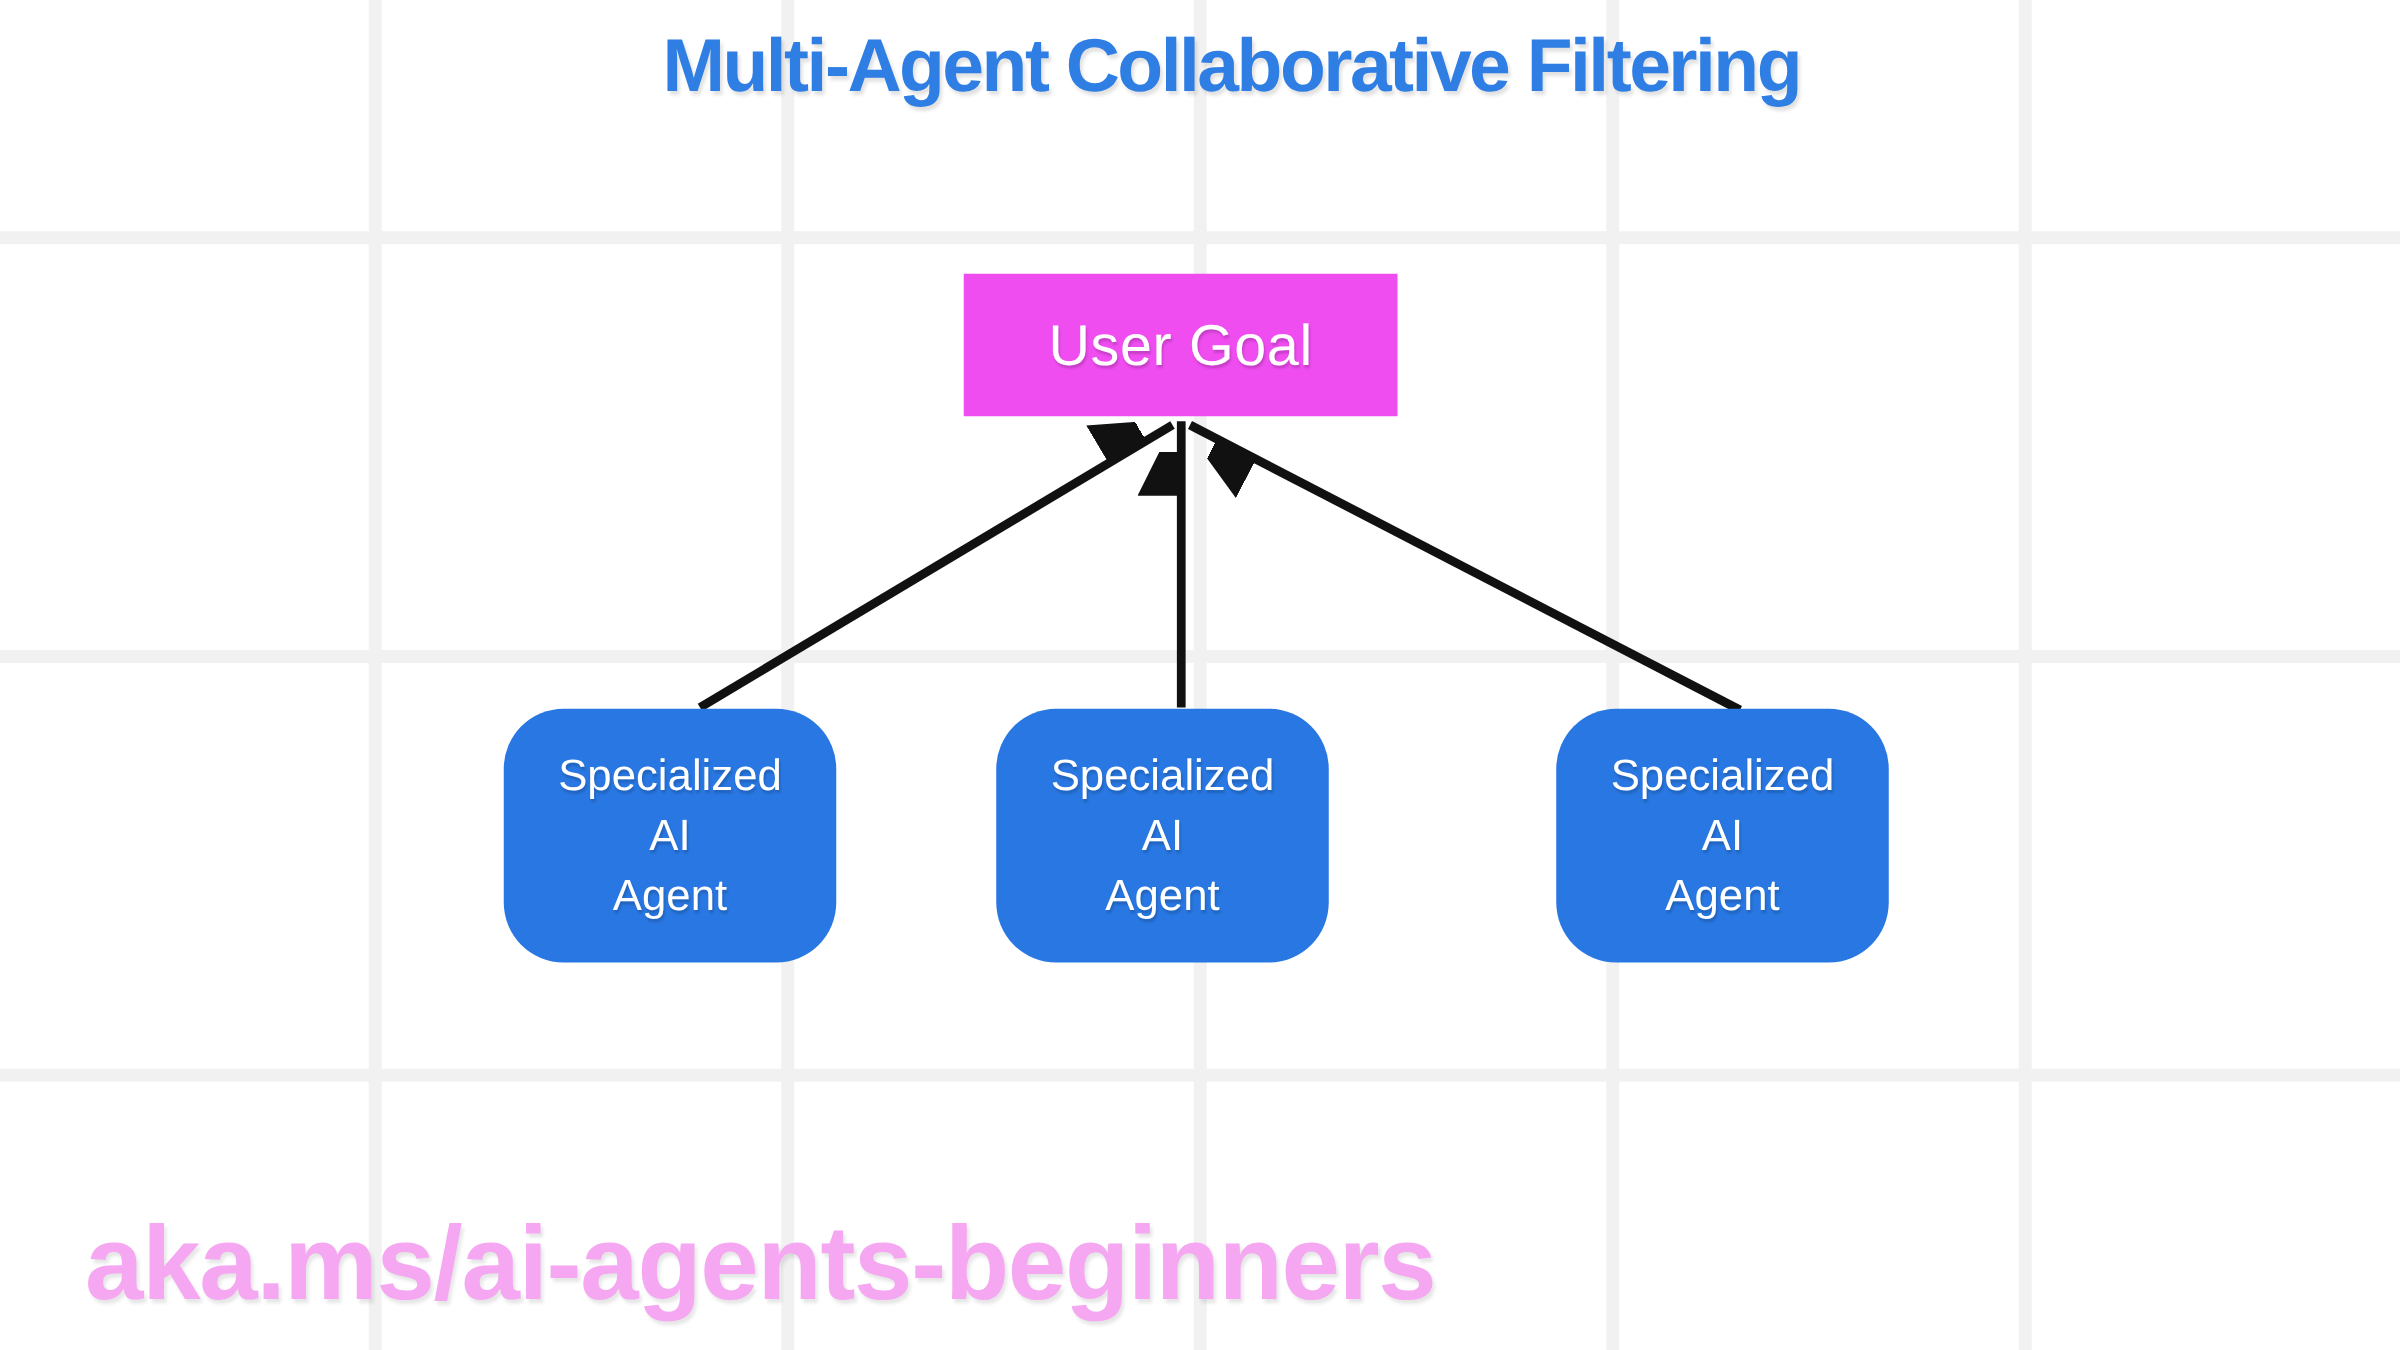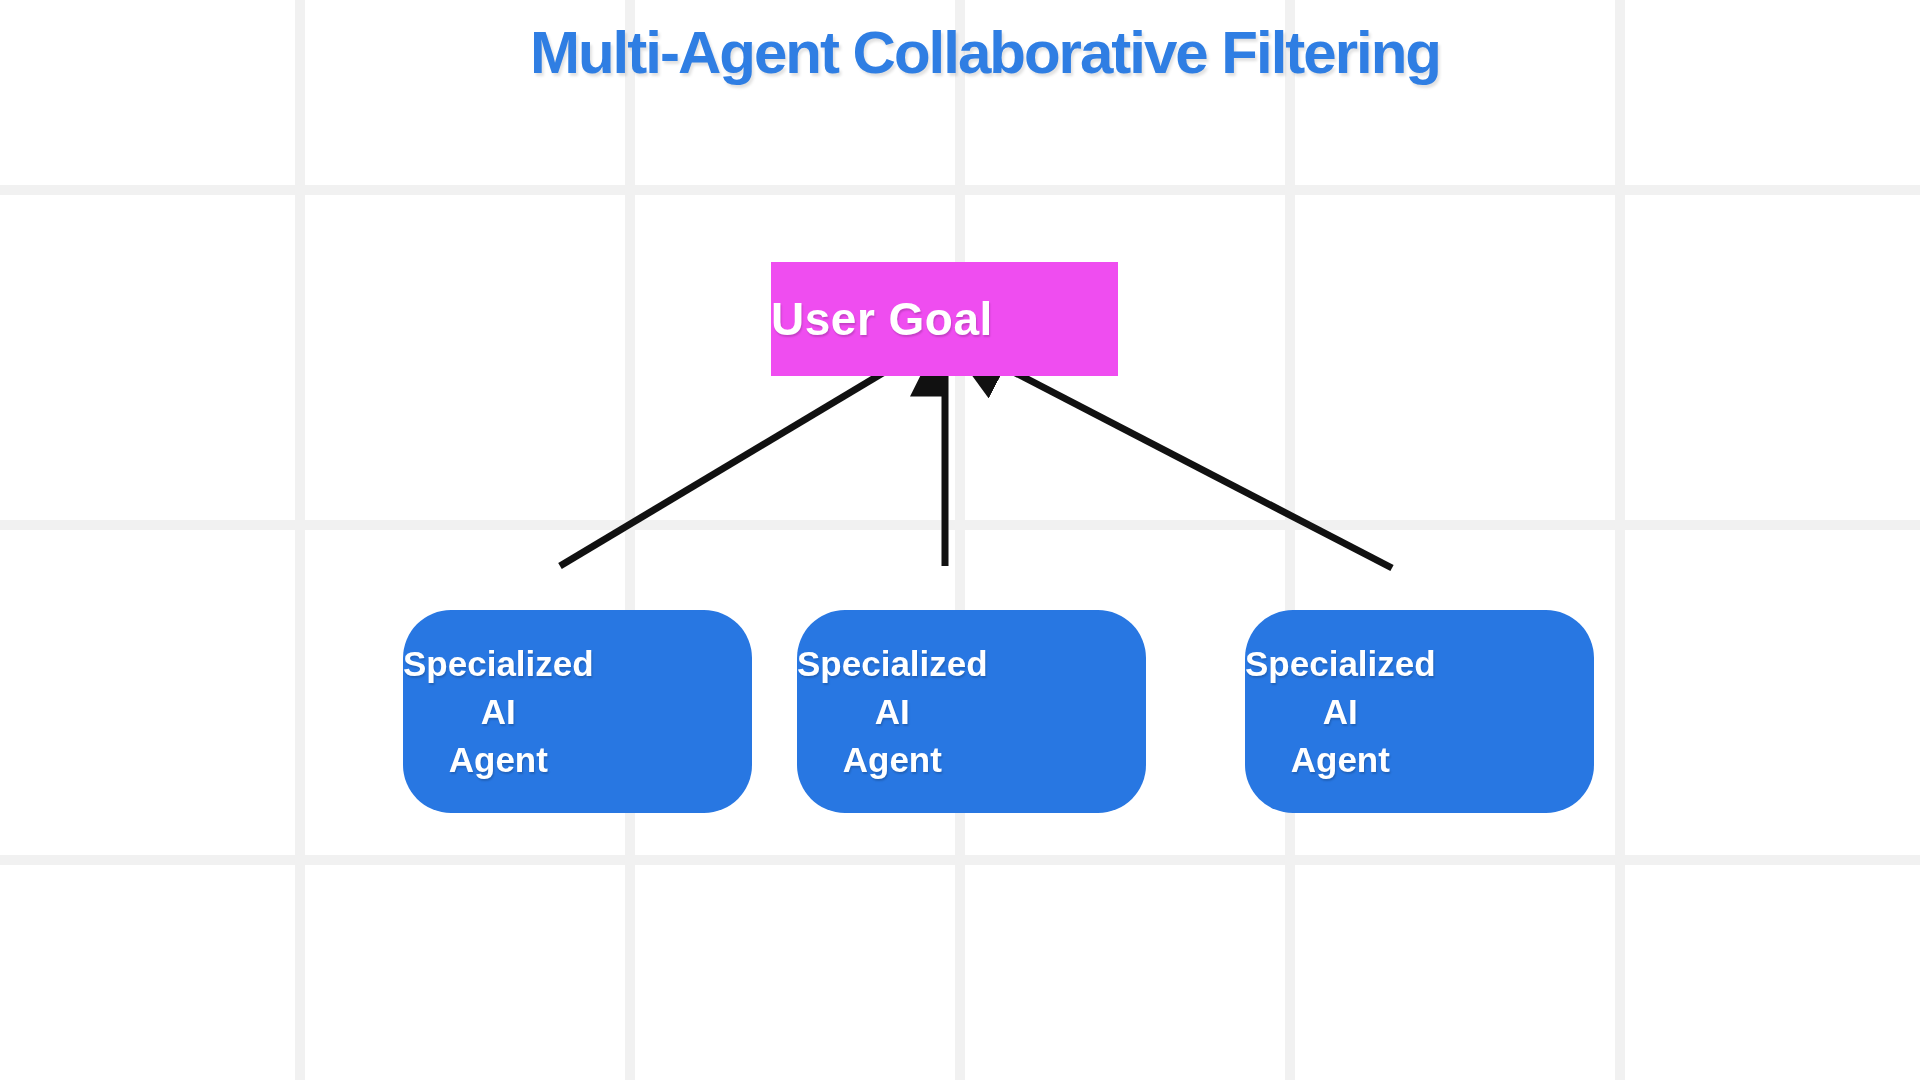--- a/index.html
+++ b/index.html
@@ -46,41 +46,41 @@
     left: 0; top: 0;
     width: 1920px; height: 1080px;
     pointer-events: none;
   }
   .edge { stroke: var(--arrow-black); stroke-width: 7; }
   .arrowhead { fill: var(--arrow-black); }
   .node {
     position: absolute;
     display: flex;
     align-items: center;
+    justify-content: center;
     text-align: center;
     color: var(--node-text);
-    font-weight: 700;
-    margin-top: 43px;
+    font-weight: 400;
   }
   .goal-node {
     left: 771px;
     top: 219px;
     width: 347px;
     height: 114px;
     background: var(--goal-magenta);
     font-size: 46px;
     letter-spacing: 0.5px;
   }
   .goal-node .node-label,
   .agent-node .node-label {
     text-shadow: 1px 2px 2px rgba(0,0,0,0.18);
   }
   .agent-node {
     top: 567px;
-    width: 349px;
+    width: 266px;
     height: 203px;
     background: var(--agent-blue);
     border-radius: 48px;
     font-size: 35px;
     line-height: 48px;
   }
   .agent-node .node-label { white-space: pre-line; }
   .agent-node-1 { left: 403px; }
   .agent-node-2 { left: 797px; }
   .agent-node-3 { left: 1245px; }
@@ -129,14 +129,15 @@
 AI
 Agent</span>
   </div>
 
   <div class="node agent-node agent-node-3">
     <span class="node-label">Specialized
 AI
 Agent</span>
   </div>
 
+  <div class="footer-link">aka.ms/ai-agents-beginners</div>
 
 </div>
 
 </body></html>

